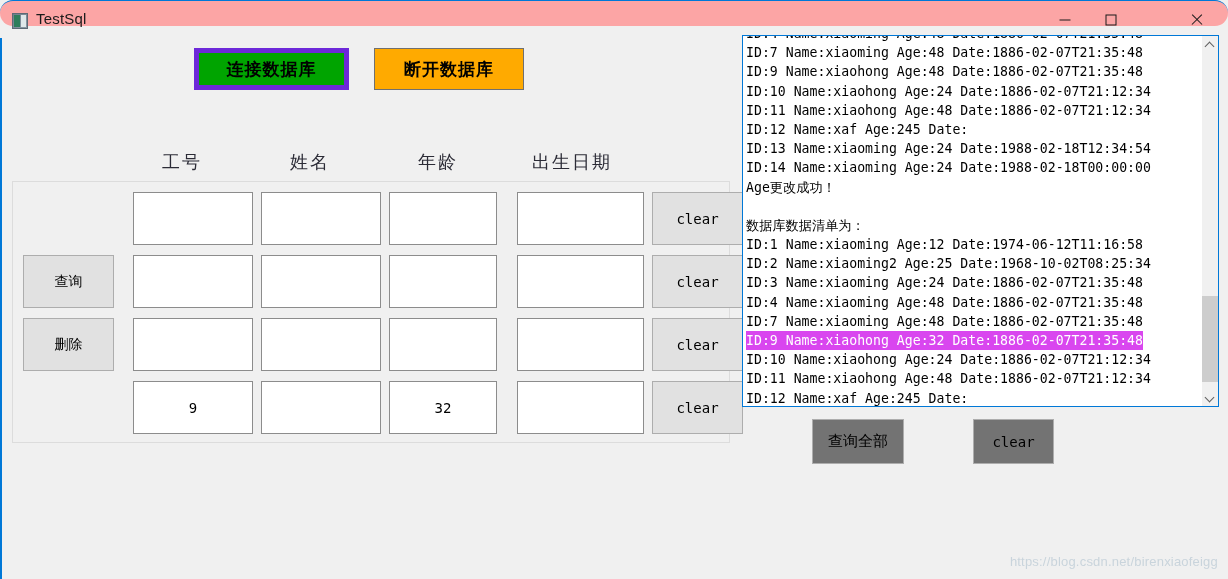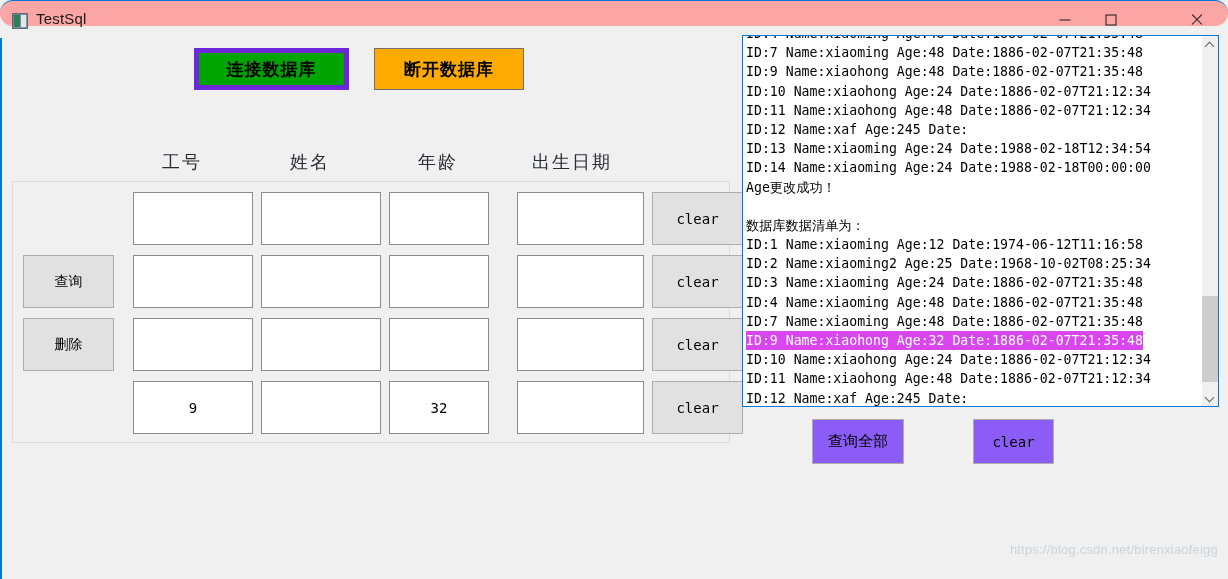--- a/index.html
+++ b/index.html
@@ -190,21 +190,21 @@
     box-sizing: border-box;
     font-family: "DejaVu Sans Mono", monospace;
     font-size: 14px;
     color: #000000;
     text-align: center;
     padding: 0;
     outline: none;
   }
   .ci0 { left: 110px; width: 120px; }
   .ci1 { left: 238px; width: 120px; }
-  .ci2 { left: 366px; width: 100px; }
+  .ci2 { left: 366px; width: 108px; }
   .ci3 { left: 494px; width: 127px; }
   .clear-btn {
     position: absolute;
     left: 629px; top: 0;
     width: 91px; height: 53px;
     background: #e1e1e1;
     border: 1px solid #adadad;
     box-sizing: border-box;
     font-family: "DejaVu Sans Mono", monospace;
     font-size: 14px;
@@ -288,36 +288,36 @@
     width: 16px; height: 86px;
     background: #cdcdcd;
     cursor: default;
   }
 
   
   .bottom-btn {
     position: absolute;
     top: 381px;
     height: 45px;
-    background: #8b5cf6;
+    background: #737373;
     border: 1px solid #adadad;
     box-sizing: border-box;
     font-family: "DejaVu Sans", sans-serif;
     font-size: 15px;
     color: #000000;
     cursor: default;
     padding: 0;
   }
   .bb-all   { left: 810px; width: 92px; }
   .bb-clear { left: 971px; width: 81px; font-family: "DejaVu Sans Mono", monospace; font-size: 14px; }
 
   
   .watermark {
     position: absolute;
-    right: 10px; bottom: 22px;
+    right: 10px; bottom: 10px;
     font-family: "Liberation Sans", sans-serif;
     font-size: 13px;
     color: #c9d4dc;
     letter-spacing: 0.2px;
     user-select: none;
   }
 </style>
 </head>
 <body>
 

